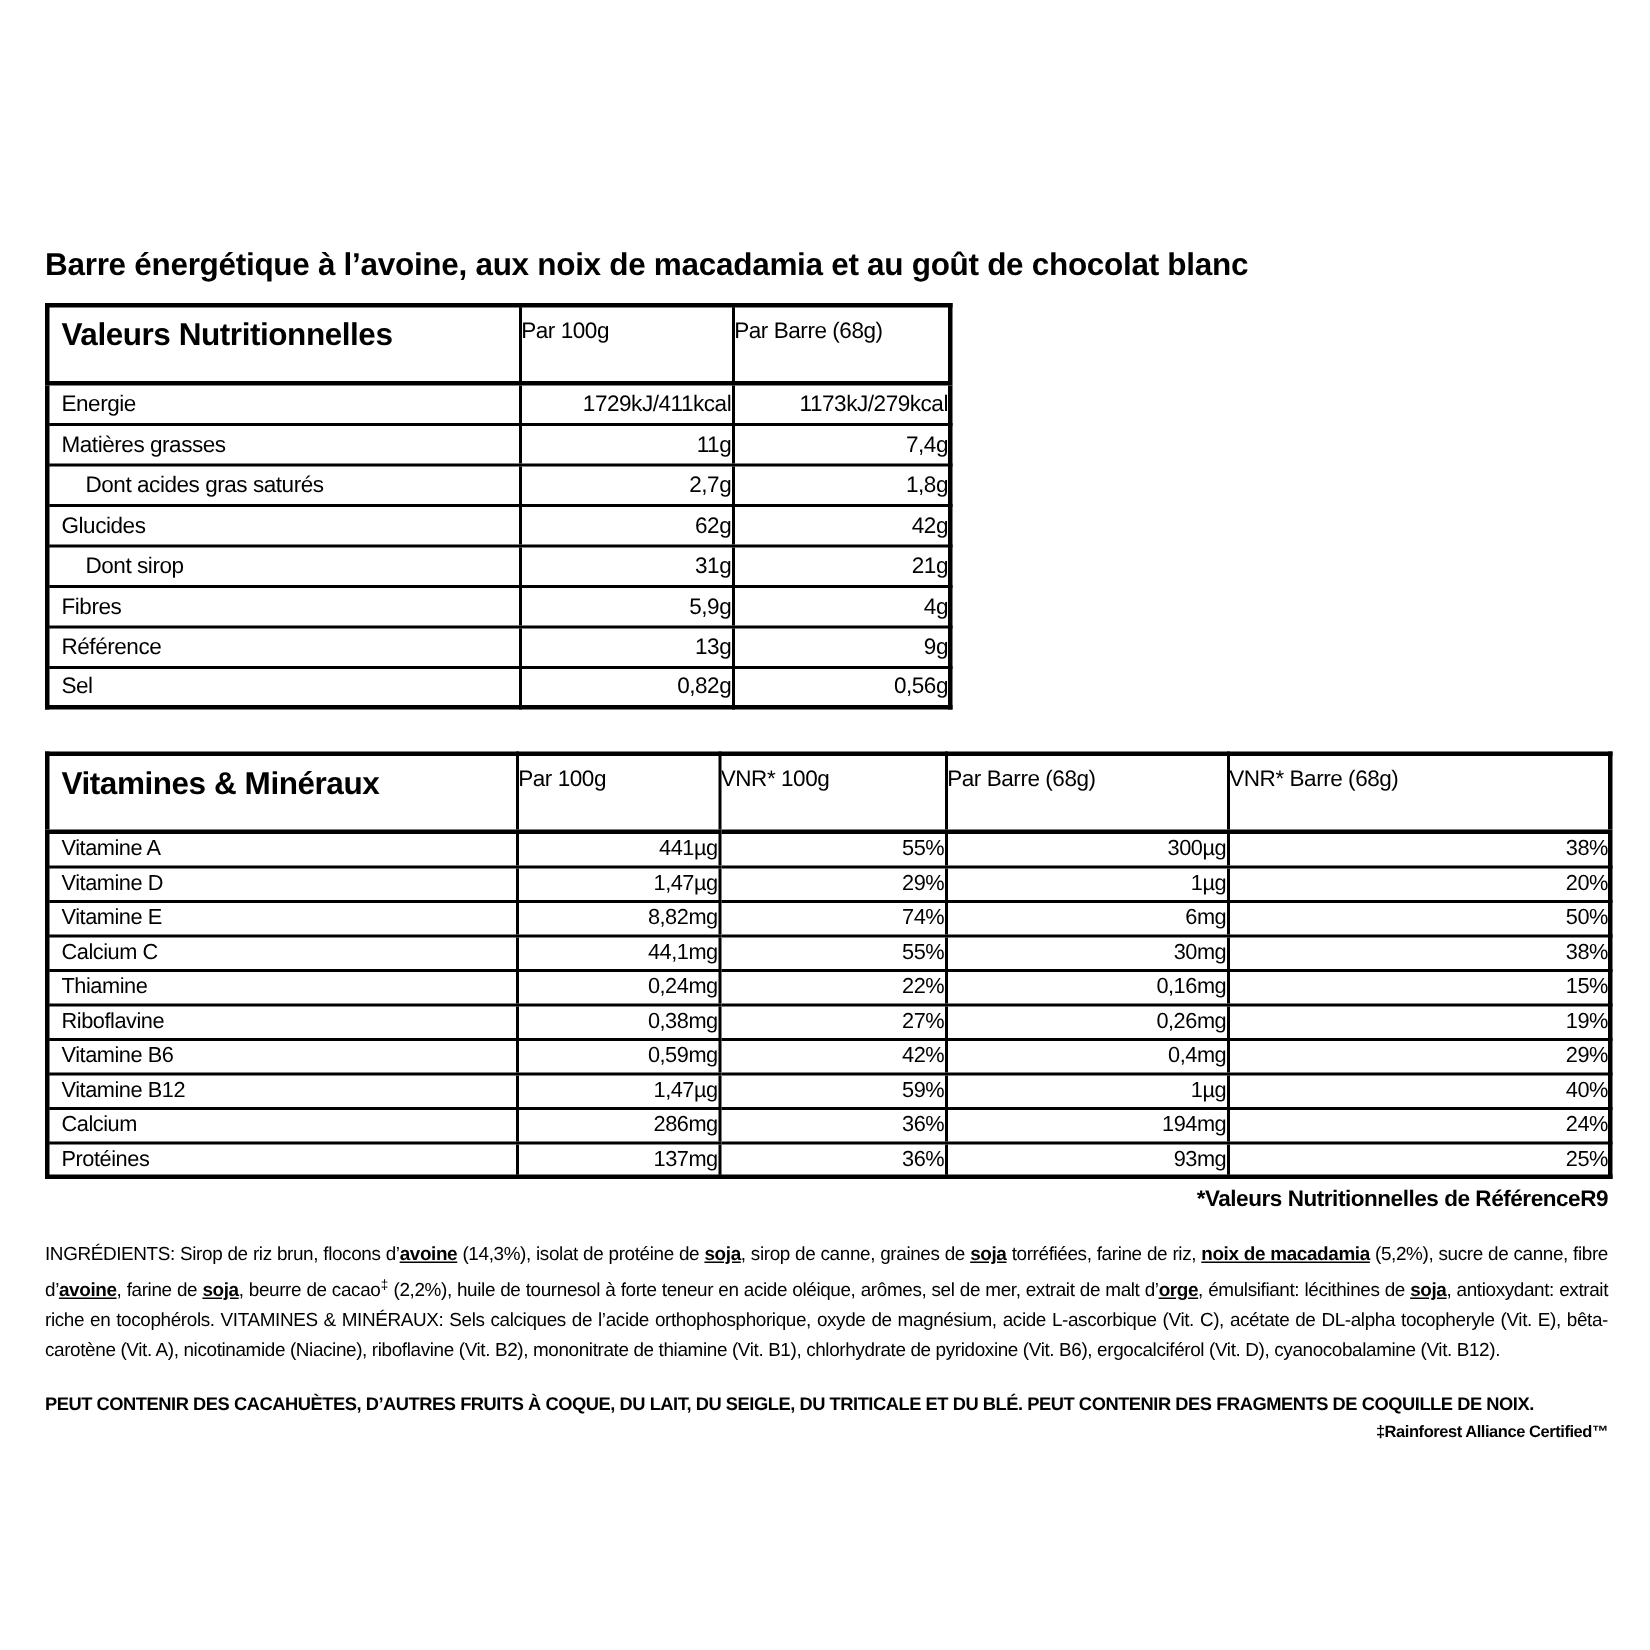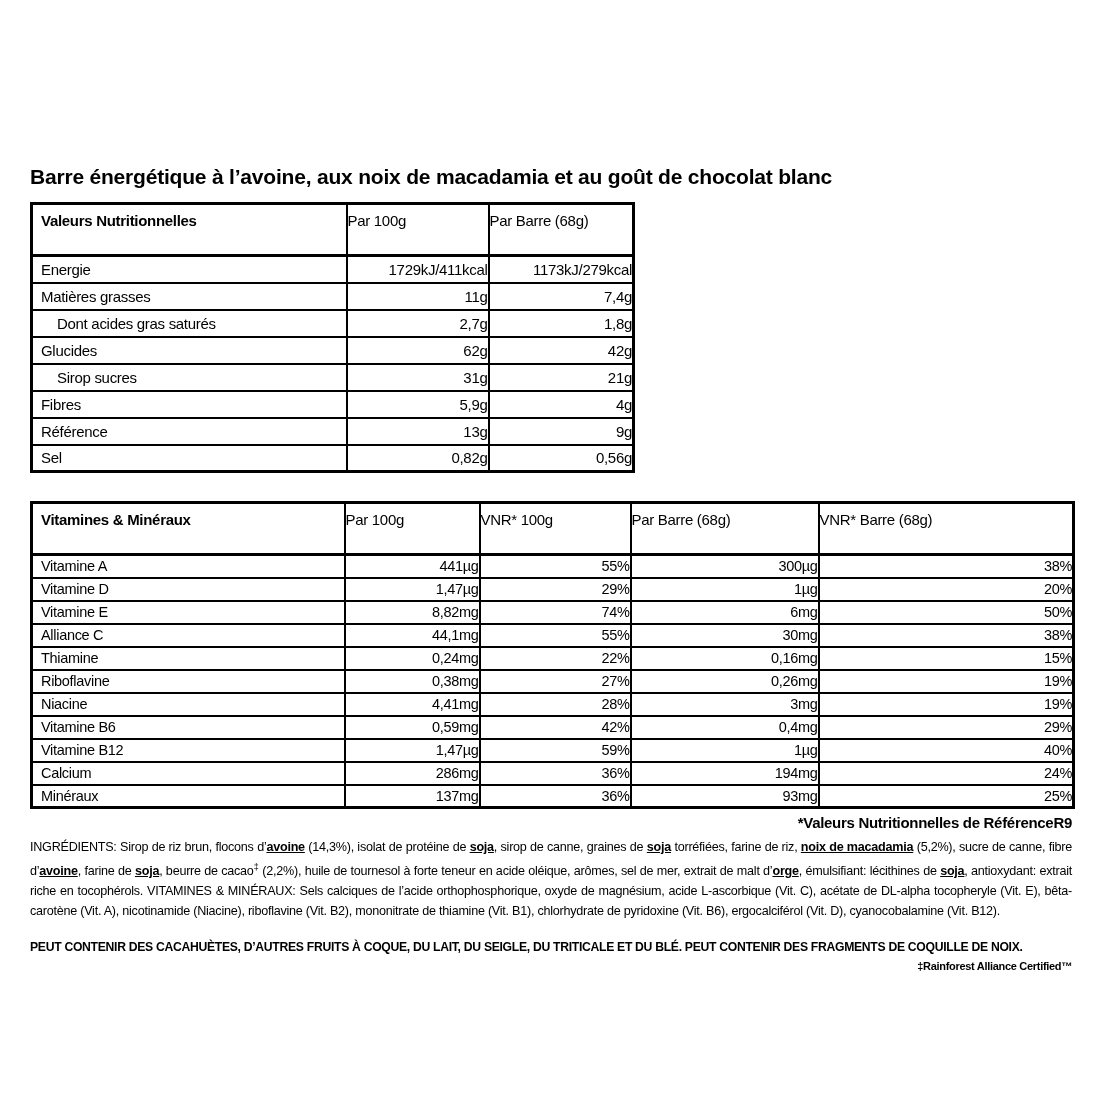--- a/index.html
+++ b/index.html
@@ -19,37 +19,37 @@
   .ntable { width: 602px; margin-bottom: 11px; }
   .vtable { width: 1042px; margin-top: 28px; }
   .ntable, .vtable { border: 3px solid #000; }
   th, td { letter-spacing: -0.3px; overflow: hidden; white-space: nowrap; }
   thead th {
     border-bottom: 3px solid #000;
     height: 52px; vertical-align: top; padding-top: 7px;
     font-weight: 400;
   }
   thead th.tbl-title {
-    text-align: left; padding-left: 8px; font-size: 15px; font-weight: 800;
+    text-align: left; padding-left: 8px; font-size: 21px; font-weight: 800;
   }
   thead th.col-head { text-align: left; font-size: 15px; font-family: "Liberation Sans", sans-serif; }
   th + th, td + td { border-left: 2px solid #000; }
   tbody td { border-bottom: 2px solid #000; font-size: 15px; }
   tbody tr:last-child td { border-bottom: none; }
   .ntable tbody td { height: 27px; }
   .vtable tbody td { height: 23px; font-size: 14.5px; }
   td.lbl { text-align: left; padding-left: 8px; }
   td.lbl.indent { padding-left: 24px; }
   td.val { text-align: right; }
   .foot-row {
     width: 1042px; display: flex; justify-content: flex-end;
     margin-top: 5px; font-size: 15px; font-weight: 700; letter-spacing: -0.3px;
   }
   .ingredients {
-    width: 1042px; margin-top: 6px;
+    width: 1042px; margin-top: 18px;
     font-size: 12.6px; line-height: 20px; letter-spacing: -0.25px;
     text-align: justify;
   }
   .seg-em { font-weight: 700; text-decoration: underline; }
   .seg-sup { vertical-align: super; font-size: 9px; }
   .warning {
     width: 1042px; margin-top: 17px;
     font-size: 12.2px; font-weight: 700; letter-spacing: -0.3px; line-height: 19px;
   }
   .certification {
@@ -92,21 +92,21 @@
           <td class="lbl indent">Dont acides gras saturés</td>
           <td class="val">2,7g</td>
           <td class="val">1,8g</td>
         </tr>
         <tr>
           <td class="lbl">Glucides</td>
           <td class="val">62g</td>
           <td class="val">42g</td>
         </tr>
         <tr>
-          <td class="lbl indent">Sirop sucres</td>
+          <td class="lbl indent">Dont sirop</td>
           <td class="val">31g</td>
           <td class="val">21g</td>
         </tr>
         <tr>
           <td class="lbl">Fibres</td>
           <td class="val">5,9g</td>
           <td class="val">4g</td>
         </tr>
         <tr>
           <td class="lbl">Référence</td>
@@ -154,48 +154,41 @@
           <td class="val">20%</td>
         </tr>
         <tr>
           <td class="lbl">Vitamine E</td>
           <td class="val">8,82mg</td>
           <td class="val">74%</td>
           <td class="val">6mg</td>
           <td class="val">50%</td>
         </tr>
         <tr>
-          <td class="lbl">Alliance C</td>
+          <td class="lbl">Calcium C</td>
           <td class="val">44,1mg</td>
           <td class="val">55%</td>
           <td class="val">30mg</td>
           <td class="val">38%</td>
         </tr>
         <tr>
           <td class="lbl">Thiamine</td>
           <td class="val">0,24mg</td>
           <td class="val">22%</td>
           <td class="val">0,16mg</td>
           <td class="val">15%</td>
         </tr>
         <tr>
           <td class="lbl">Riboflavine</td>
           <td class="val">0,38mg</td>
           <td class="val">27%</td>
           <td class="val">0,26mg</td>
           <td class="val">19%</td>
         </tr>
         <tr>
-          <td class="lbl">Niacine</td>
-          <td class="val">4,41mg</td>
-          <td class="val">28%</td>
-          <td class="val">3mg</td>
-          <td class="val">19%</td>
-        </tr>
-        <tr>
           <td class="lbl">Vitamine B6</td>
           <td class="val">0,59mg</td>
           <td class="val">42%</td>
           <td class="val">0,4mg</td>
           <td class="val">29%</td>
         </tr>
         <tr>
           <td class="lbl">Vitamine B12</td>
           <td class="val">1,47µg</td>
           <td class="val">59%</td>
@@ -203,21 +196,21 @@
           <td class="val">40%</td>
         </tr>
         <tr>
           <td class="lbl">Calcium</td>
           <td class="val">286mg</td>
           <td class="val">36%</td>
           <td class="val">194mg</td>
           <td class="val">24%</td>
         </tr>
         <tr>
-          <td class="lbl">Minéraux</td>
+          <td class="lbl">Protéines</td>
           <td class="val">137mg</td>
           <td class="val">36%</td>
           <td class="val">93mg</td>
           <td class="val">25%</td>
         </tr>
       </tbody>
   </table>
 
   <div class="foot-row">
     <span>*Valeurs Nutritionnelles de Référence</span>

